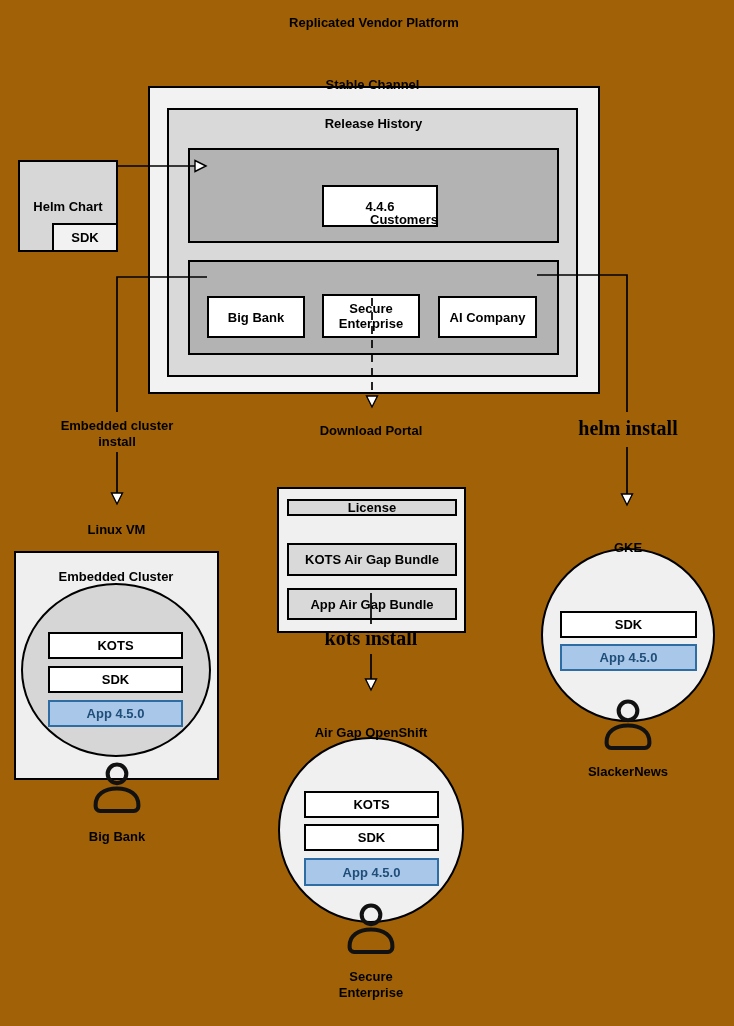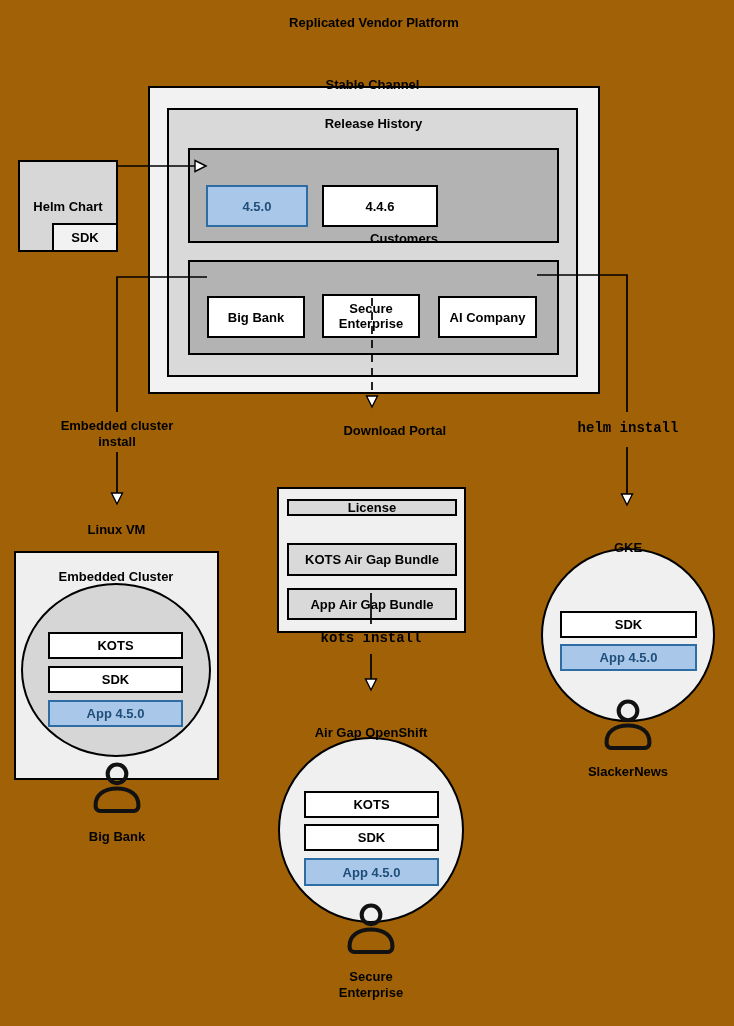--- a/index.html
+++ b/index.html
@@ -14,53 +14,52 @@
     border:2px solid #000;background:#fff;
     display:flex;align-items:center;justify-content:center;
     text-align:center;font-weight:bold;font-size:13px;line-height:15px;
   }
   .blue{background:#a9c7e9;border-color:#2e6da4;color:#1f4e79;}
   .gray-item{background:#d9d9d9;}
   .lbl{
     position:absolute;text-align:center;font-weight:bold;font-size:13px;
     line-height:16px;box-sizing:border-box;
   }
-  .mono{font-family:Liberation Mono, monospace;font-size:14px;}
+  .mono{font-family:Liberation Serif, serif;font-size:20px;}
   .circle{border:2px solid #000;border-radius:50%;}
   svg.overlay{position:absolute;left:0;top:0;pointer-events:none;}
   .person{position:absolute;}
 </style>
 </head>
 <body>
 
 <div id="stage">
 
   <div class="lbl" style="left:148px;top:15px;width:452px;">Replicated Vendor Platform</div>
 
   <div class="abs panel" style="left:148px;top:46px;width:452px;height:308px;background:#f2f2f2;"></div>
 
   <div class="abs panel" style="left:167px;top:68px;width:411px;height:269px;background:#d9d9d9;"></div>
   <div class="lbl" style="left:167px;top:77px;width:411px;">Stable Channel</div>
 
   <div class="abs panel" style="left:188px;top:108px;width:371px;height:95px;background:#b3b3b3;"></div>
   <div class="lbl" style="left:188px;top:116px;width:371px;">Release History</div>
-  <div class="abs box blue" style="left:206px;top:145px;width:102px;height:42px;">4.5.0</div>
   <div class="abs box" style="left:322px;top:145px;width:116px;height:42px;">4.4.6</div>
 
   <div class="abs panel" style="left:188px;top:220px;width:371px;height:95px;background:#b3b3b3;"></div>
-  <div class="lbl" style="left:188px;top:231px;width:432px;">Customers</div>
+  <div class="lbl" style="left:188px;top:212px;width:432px;">Customers</div>
   <div class="abs box" style="left:207px;top:256px;width:98px;height:42px;">Big Bank</div>
   <div class="abs box" style="left:322px;top:254px;width:98px;height:44px;padding:0 10px;">Secure Enterprise</div>
   <div class="abs box" style="left:438px;top:256px;width:99px;height:42px;">AI Company</div>
 
   <div class="abs box" style="left:18px;top:120px;width:100px;height:92px;background:#d7d7d7;">Helm Chart</div>
   <div class="abs box" style="left:52px;top:183px;width:66px;height:29px;background:#f2f2f2;">SDK</div>
 
   <div class="lbl" style="left:52px;top:418px;width:130px;">Embedded cluster install</div>
-  <div class="lbl" style="left:296px;top:423px;width:150px;text-align:right;">Download Portal</div>
+  <div class="lbl" style="left:296px;top:423px;width:150px;">Download Portal</div>
   <div class="lbl mono" style="left:553px;top:420px;width:150px;">helm install</div>
   <div class="lbl mono" style="left:296px;top:630px;width:150px;">kots install</div>
 
   <div class="abs panel" style="left:277px;top:447px;width:189px;height:146px;background:#f0f0f0;"></div>
   <div class="abs box gray-item" style="left:287px;top:459px;width:170px;height:17px;">License</div>
   <div class="abs box gray-item" style="left:287px;top:503px;width:170px;height:33px;">KOTS Air Gap Bundle</div>
   <div class="abs box gray-item" style="left:287px;top:548px;width:170px;height:32px;">App Air Gap Bundle</div>
 
   <div class="abs panel" style="left:14px;top:511px;width:205px;height:229px;background:#efefef;"></div>
   <div class="lbl" style="left:14px;top:522px;width:205px;">Linux VM</div>

